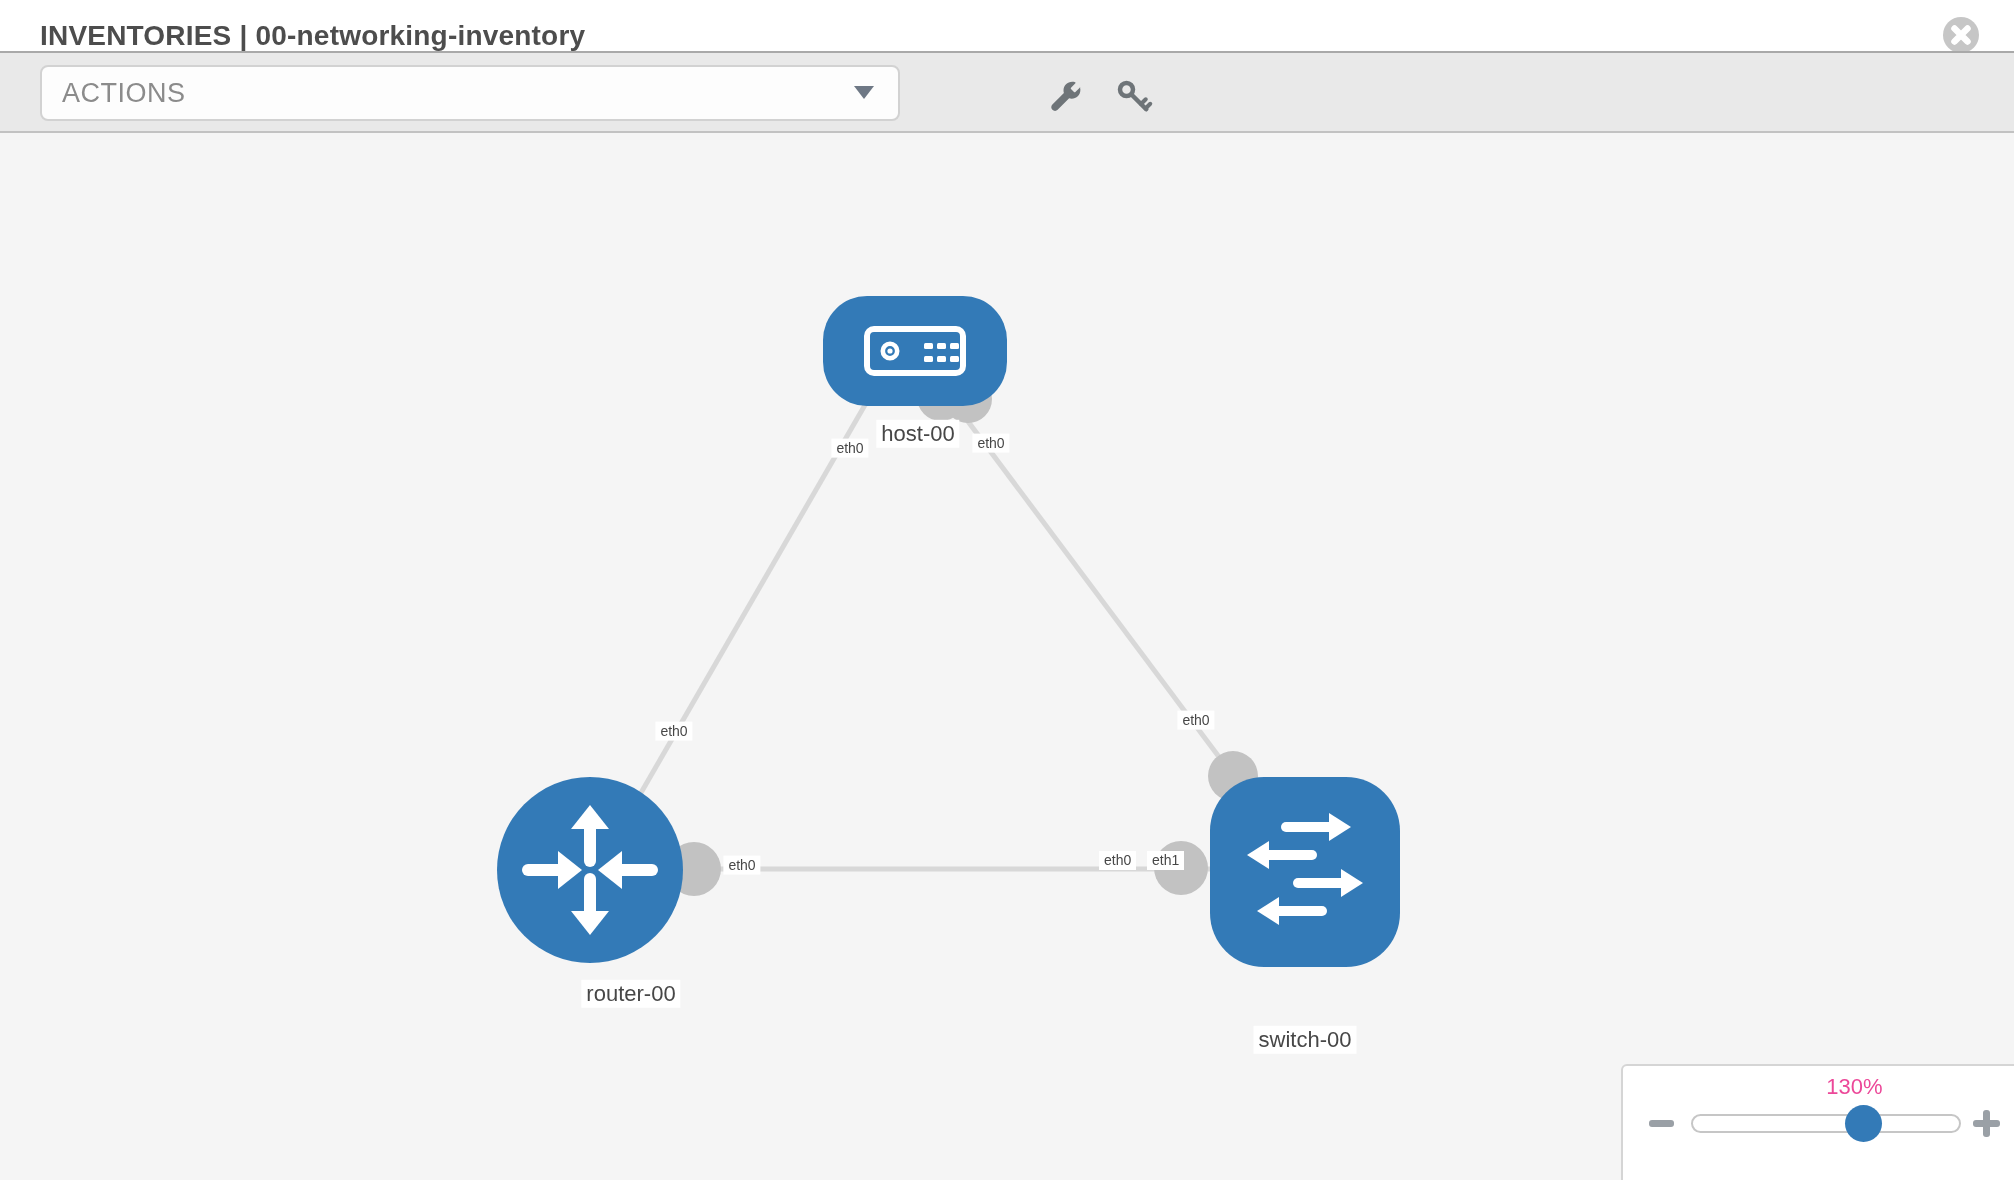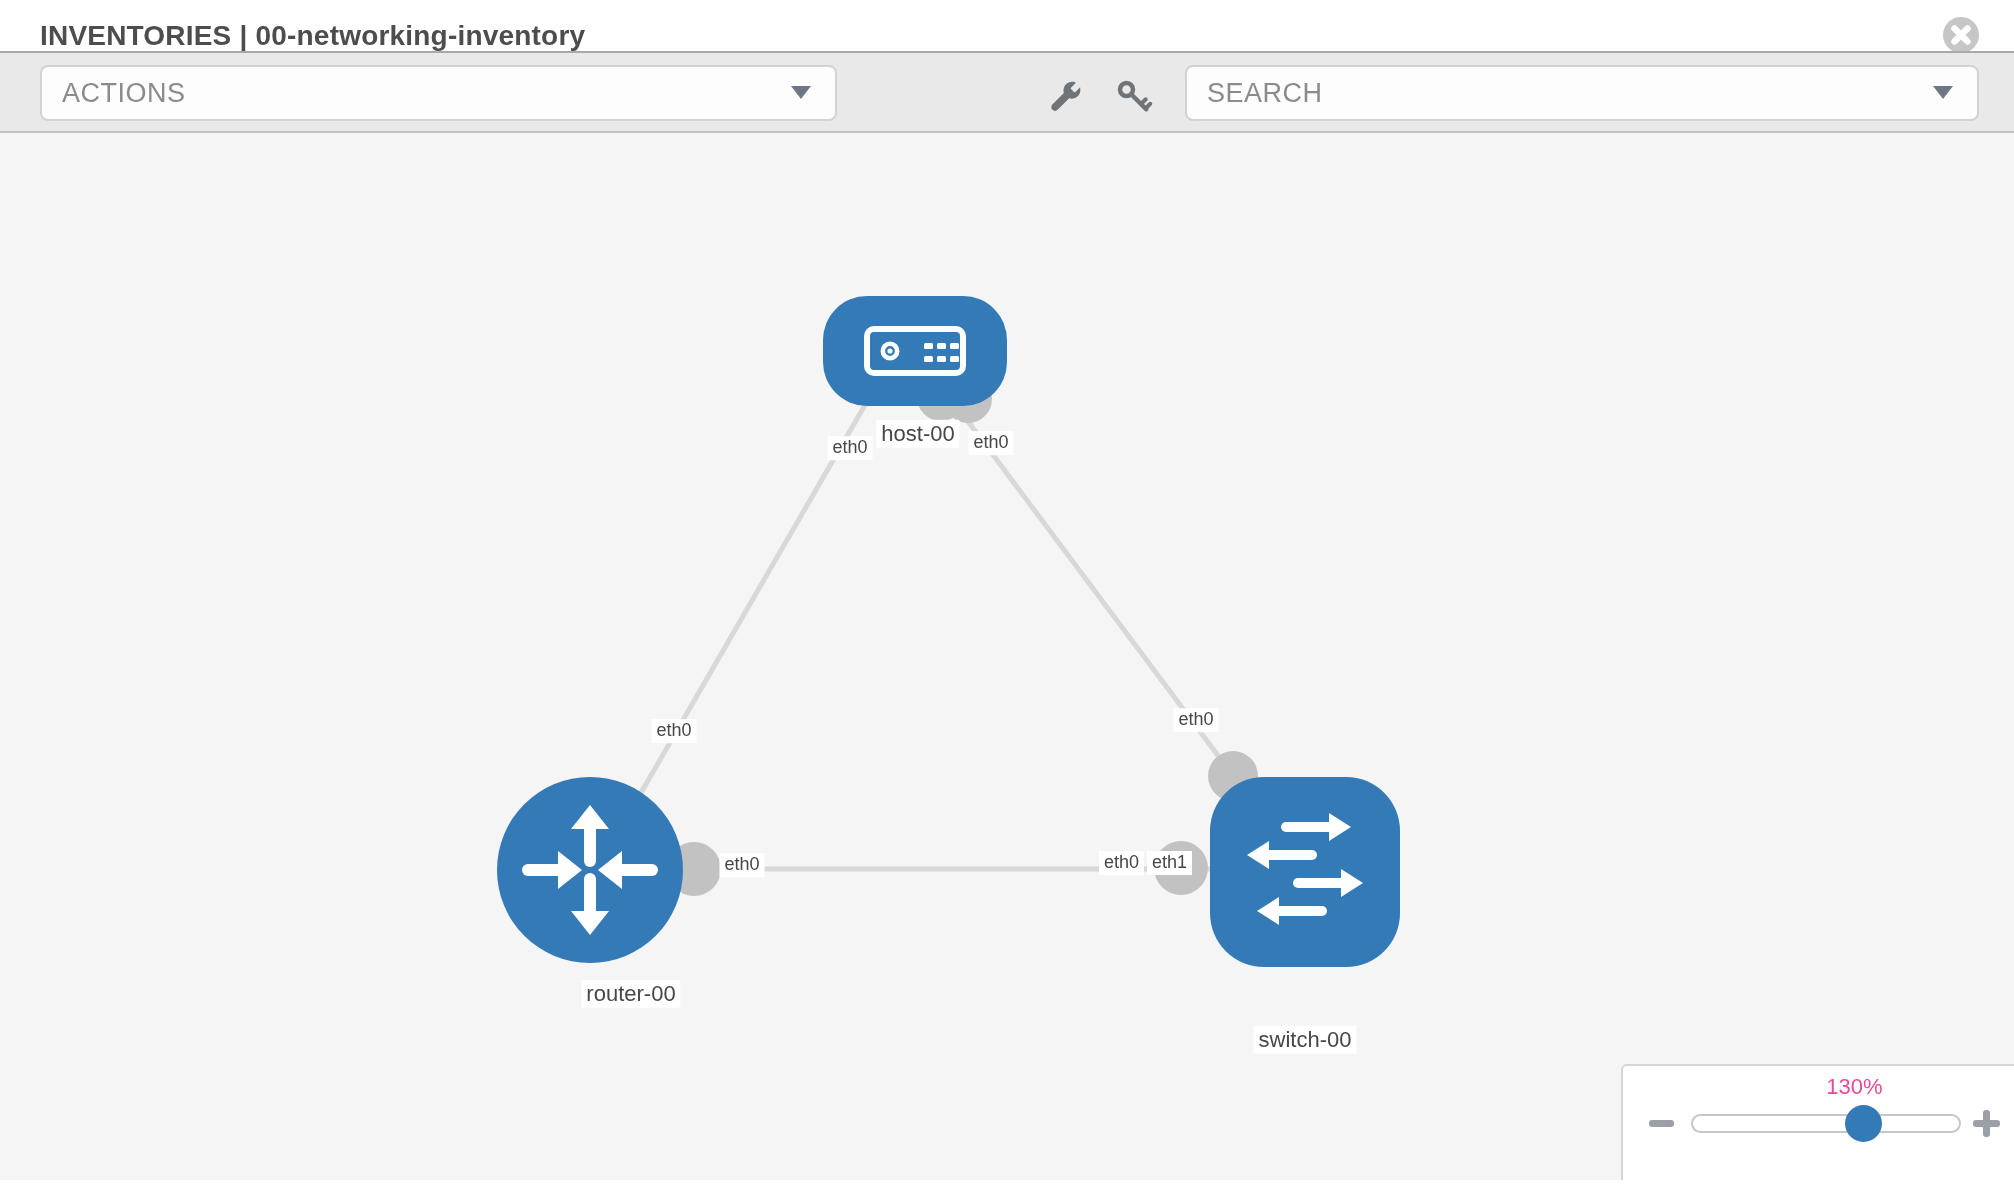--- a/index.html
+++ b/index.html
@@ -34,38 +34,38 @@
     display:flex;align-items:center;cursor:pointer;
   }
   .combo .combo-label{
     margin-left:20px;font-size:27px;color:#8b8b8b;letter-spacing:.5px;
   }
   .combo .caret{
     position:absolute;right:24px;top:50%;margin-top:-7px;
     width:0;height:0;border-left:10px solid transparent;border-right:10px solid transparent;
     border-top:13px solid #6e7885;
   }
-  .combo.actions{left:40px;width:797px;}
+  .combo.actions{left:40px;width:860px;}
   .combo.search{left:1185px;width:794px;}
   .tool-btn{position:absolute;top:24px;width:40px;height:40px;cursor:pointer;}
   .tool-btn.wrench{left:1046px;}
   .tool-btn.key{left:1114px;}
 
   
   .canvas{
     position:relative;width:2014px;height:1047px;background:#f5f5f5;overflow:hidden;
   }
   .topo-svg{position:absolute;left:0;top:0;}
 
   .node-label,.iface{
     position:absolute;background:#ffffff;color:#474747;white-space:nowrap;
     padding:1px 5px;line-height:1.2;
   }
   .node-label{font-size:22px;transform:translate(-50%,-50%);text-align:center;}
-  .iface{font-size:18px;transform:translate(-50%,-50%);}
+  .iface{font-size:14px;transform:translate(-50%,-50%);}
   .iface.anchored{transform:none;}
 
   
   .zoom-panel{
     position:absolute;left:1621px;top:931px;width:430px;height:280px;
     background:#ffffff;border:2px solid #d5d5d5;border-radius:6px;box-sizing:border-box;
   }
   .zoom-level{
     position:absolute;left:0;top:8px;width:391px;text-align:center;
     font-size:22px;color:#ec4899;padding-left:36px;
@@ -121,24 +121,20 @@
     <div class="tool-btn key">
       <span>
         <svg width="40" height="40" viewBox="0 0 32 32">
           <circle cx="10" cy="10" r="5.2" fill="none" stroke="#6e7478" stroke-width="3.6"></circle>
           <path d="M14 14 L25.8 25.8" stroke="#6e7478" stroke-width="3.6" stroke-linecap="round"></path>
           <path d="M21.6 21.6 L25.4 17.8 M25.2 25.2 L29 21.4" stroke="#6e7478" stroke-width="3.2" stroke-linecap="round"></path>
         </svg>
       </span>
     </div>
 
-    <div class="combo search">
-      <span class="combo-label">SEARCH</span>
-      <span class="caret"></span>
-    </div>
   </div>
 
   <div class="canvas">
 
     <svg class="topo-svg" width="2014" height="1047" viewBox="0 0 2014 1047">
 
       <line x1="880" y1="246" x2="612" y2="710" stroke="#d8d8d8" stroke-width="5"></line>
       <line x1="940" y1="251" x2="1240" y2="652" stroke="#d8d8d8" stroke-width="5"></line>
       <line x1="590" y1="736" x2="1310" y2="736" stroke="#d8d8d8" stroke-width="5"></line>
 

